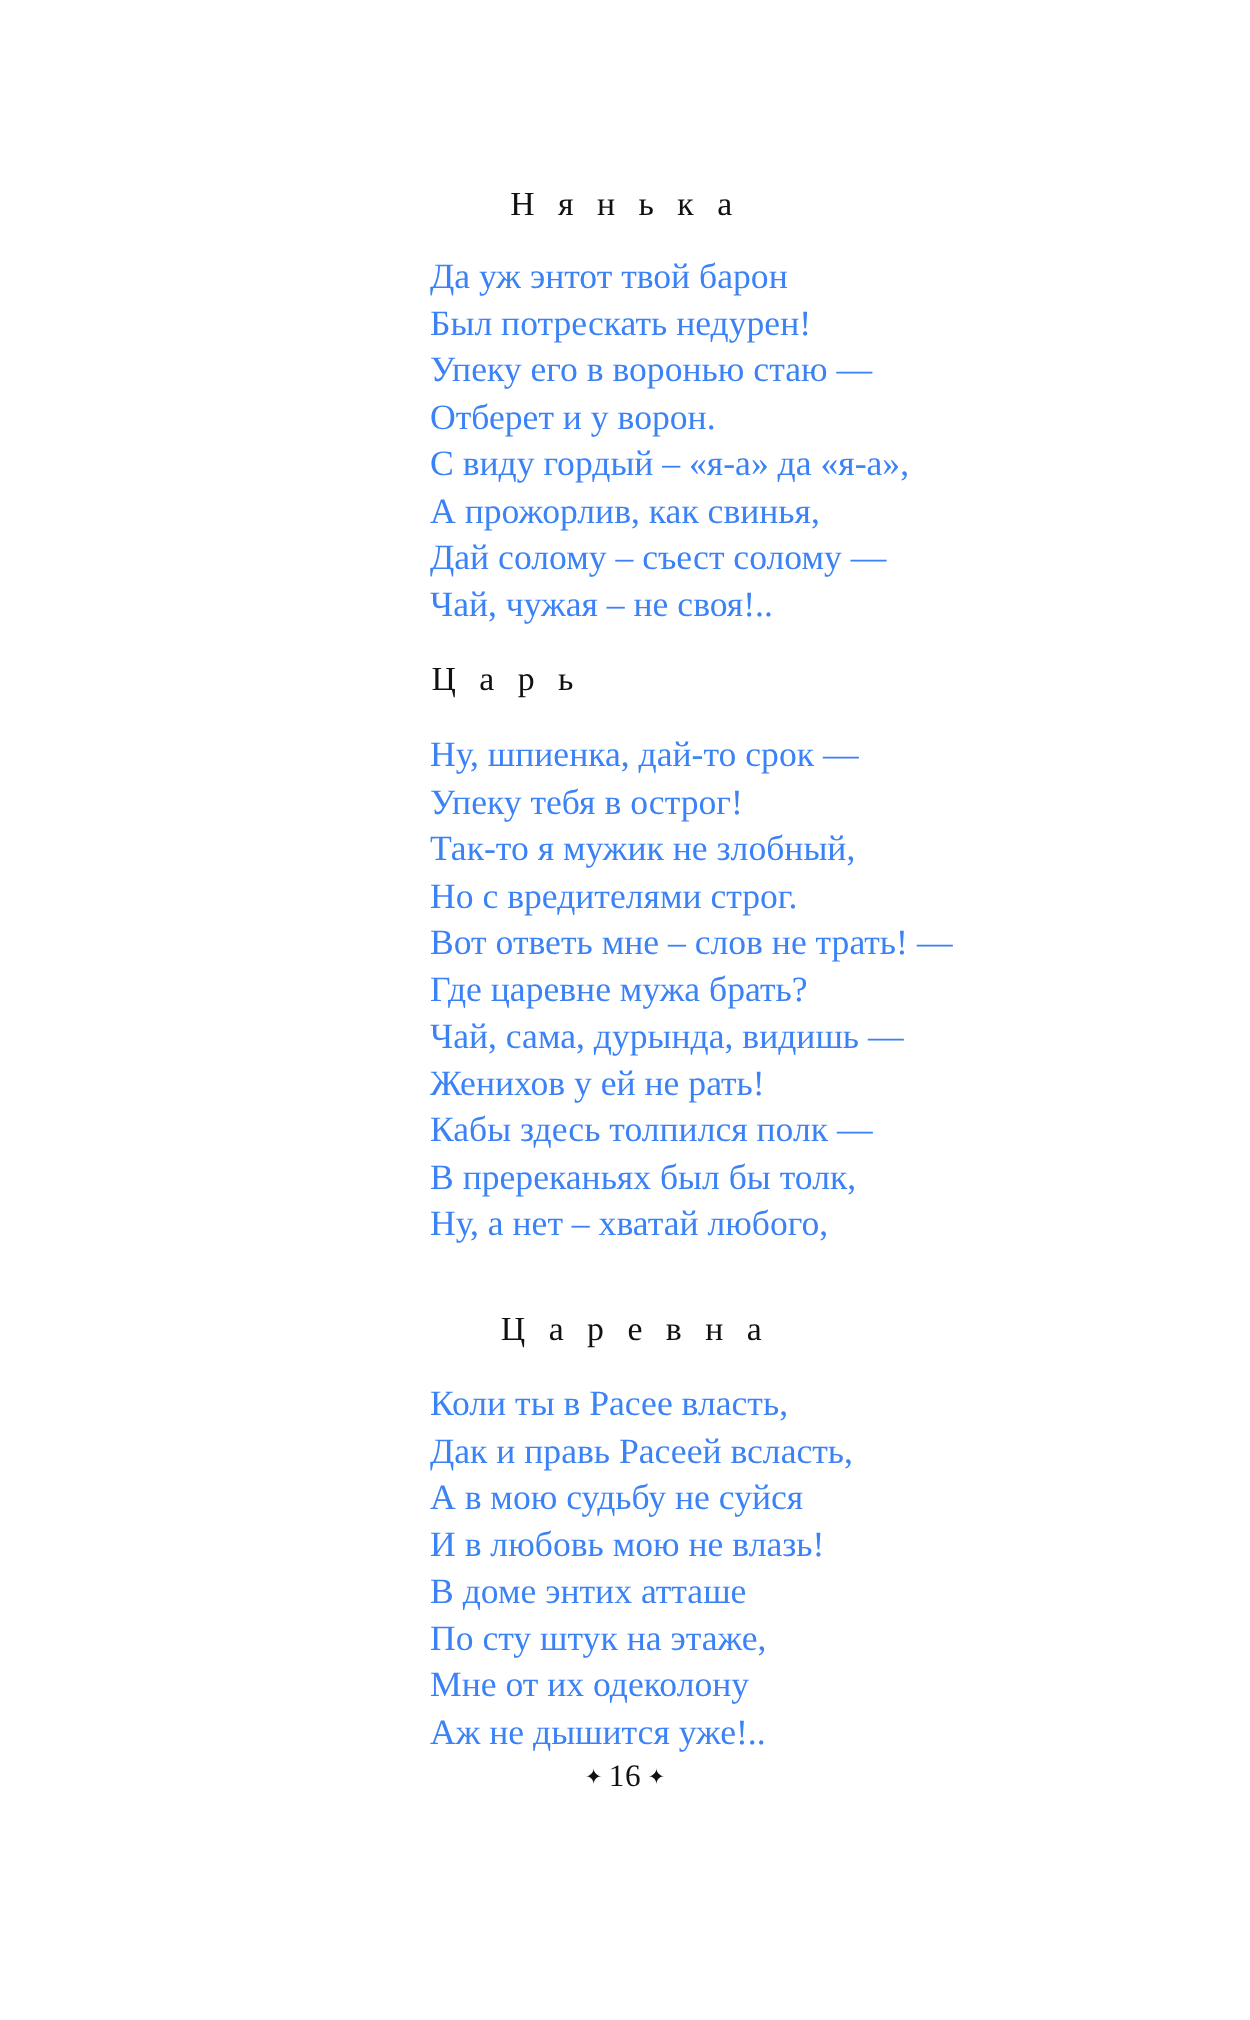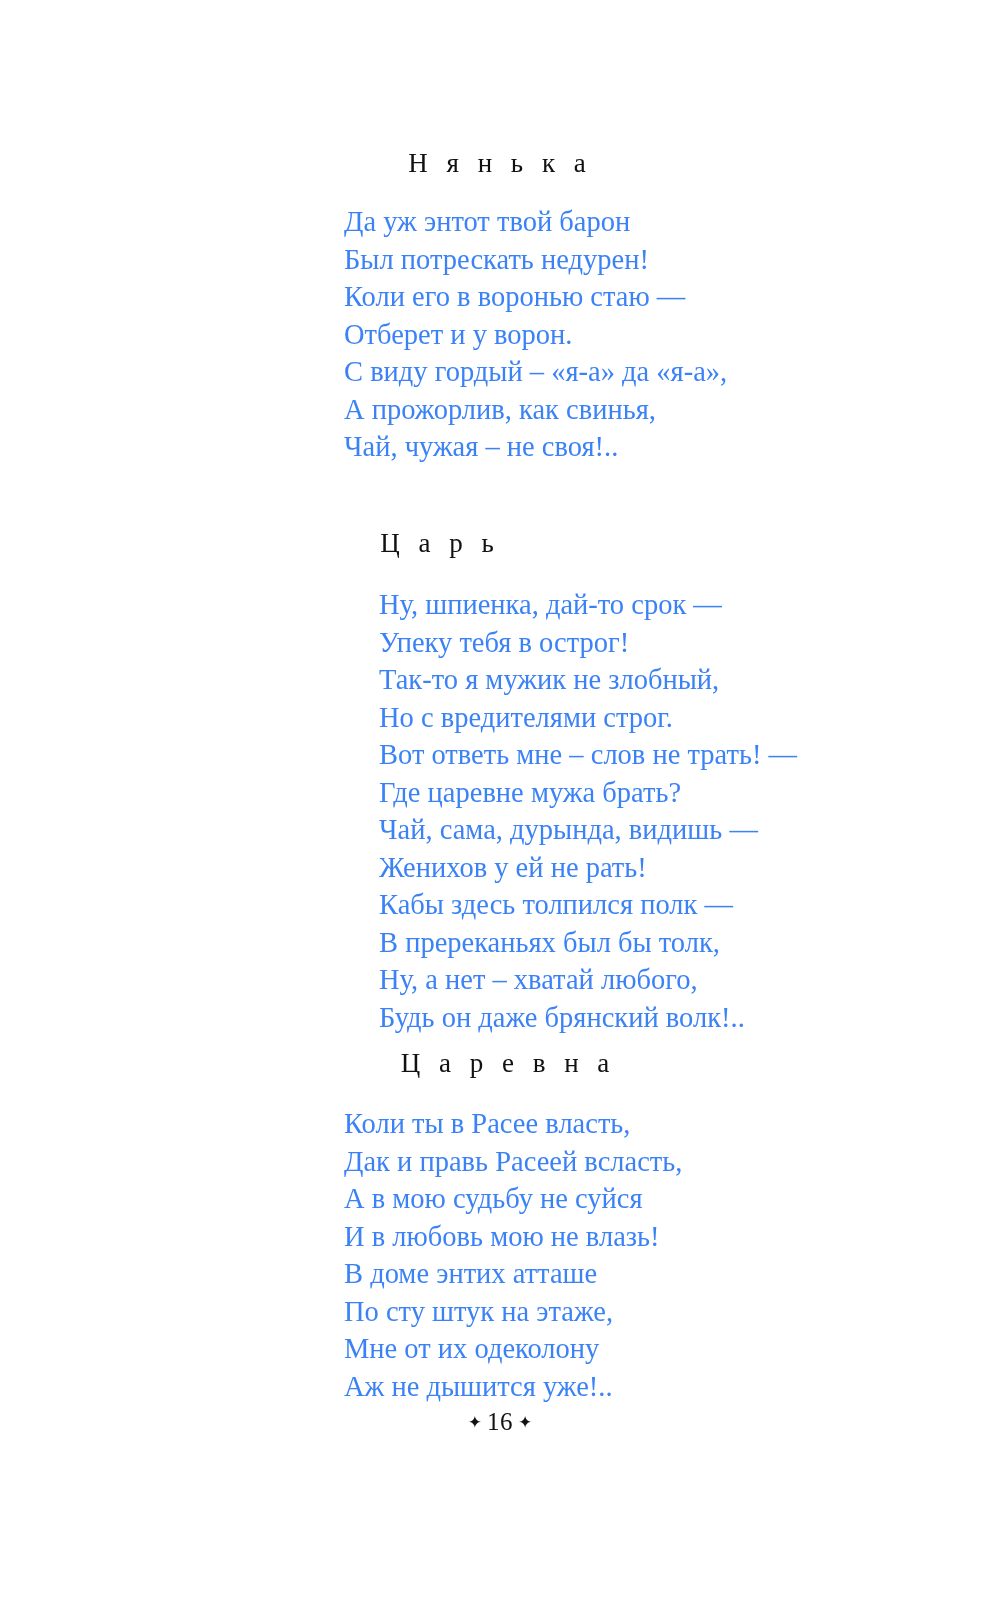--- a/index.html
+++ b/index.html
@@ -48,21 +48,21 @@
     line-height: 37.5px;
     color: #3b82f6;
     white-space: pre;
   }
   
   #block-0 { position: absolute; left: 0; top: 148px; width: 1000px; }
   #block-0 .speaker { margin-bottom: 24px; }
   #block-0 .lines { padding-left: 344px; }
 
   
-  #block-1 { position: absolute; left: 16px; top: 528px; width: 810px; padding-left: 19px; }
+  #block-1 { position: absolute; left: 0; top: 528px; width: 810px; }
   #block-1 .speaker { margin-bottom: 27px; }
   #block-1 .lines { padding-left: 344px; }
 
   
   #block-2 { position: absolute; left: 0; top: 1048px; width: 1000px; }
   #block-2 .speaker { margin-bottom: 26px; padding-left: 16px; }
   #block-2 .lines { padding-left: 344px; }
 
   .folio {
     position: absolute;
@@ -87,43 +87,43 @@
 <body>
 
 <div class="page">
   <div class="content">
 
     <section class="speech-block" id="block-0">
       <div class="speaker">Н я н ь к а</div>
       <ul class="lines">
         <li class="line">Да уж энтот твой барон</li>
         <li class="line">Был потрескать недурен!</li>
-        <li class="line">Коли его в воронью стаю —</li>
+        <li class="line">Упеку его в воронью стаю —</li>
         <li class="line">Отберет и у ворон.</li>
         <li class="line">С виду гордый – «я-а» да «я-а»,</li>
         <li class="line">А прожорлив, как свинья,</li>
+        <li class="line">Дай солому – съест солому —</li>
         <li class="line">Чай, чужая – не своя!..</li>
       </ul>
     </section>
 
     <section class="speech-block" id="block-1">
       <div class="speaker">Ц а р ь</div>
       <ul class="lines">
         <li class="line">Ну, шпиенка, дай-то срок —</li>
         <li class="line">Упеку тебя в острог!</li>
         <li class="line">Так-то я мужик не злобный,</li>
         <li class="line">Но с вредителями строг.</li>
         <li class="line">Вот ответь мне – слов не трать! —</li>
         <li class="line">Где царевне мужа брать?</li>
         <li class="line">Чай, сама, дурында, видишь —</li>
         <li class="line">Женихов у ей не рать!</li>
         <li class="line">Кабы здесь толпился полк —</li>
         <li class="line">В пререканьях был бы толк,</li>
         <li class="line">Ну, а нет – хватай любого,</li>
-        <li class="line">Будь он даже брянский волк!..</li>
       </ul>
     </section>
 
     <section class="speech-block" id="block-2">
       <div class="speaker">Ц а р е в н а</div>
       <ul class="lines">
         <li class="line">Коли ты в Расее власть,</li>
         <li class="line">Дак и правь Расеей всласть,</li>
         <li class="line">А в мою судьбу не суйся</li>
         <li class="line">И в любовь мою не влазь!</li>

